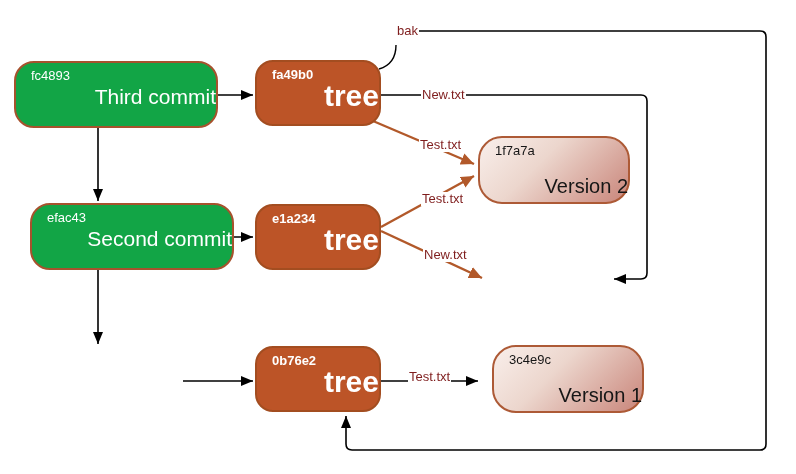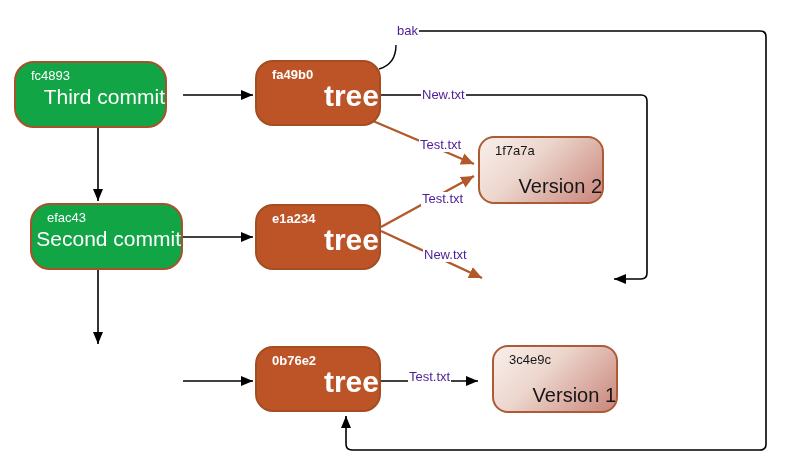--- a/index.html
+++ b/index.html
@@ -2,30 +2,30 @@
 <html><head>
 <meta charset="utf-8">
 <style>
   html,body{margin:0;padding:0;background:#fff;}
   .stage{
     position:relative;width:796px;height:474px;background:#ffffff;
     font-family:"Liberation Sans",sans-serif;overflow:hidden;
   }
   svg.edges{position:absolute;left:0;top:0;}
   .node{position:absolute;box-sizing:border-box;border:2px solid;}
-  .commit{width:153px;height:67px;border-radius:20px;background:#12a546;border-color:#a6522d;color:#fff;}
+  .commit{width:204px;height:67px;border-radius:20px;background:#12a546;border-color:#a6522d;color:#fff;}
   .tree{width:126px;height:66px;border-radius:18px;background:#bc5427;border-color:#a34d20;color:#fff;font-weight:bold;}
-  .blob{width:126px;height:68px;border-radius:16px;
+  .blob{width:152px;height:68px;border-radius:24px;
     background:linear-gradient(135deg,#f9efeb 0%,#ecd6cd 40%,#c9857a 100%);
     border-color:#ad5a36;color:#161616;}
   .nid{display:block;font-size:13px;line-height:1;padding:6px 0 0 15px;}
   .ntitle{display:block;text-align:right;font-size:21px;line-height:1.2;margin-top:2px;}
   .tree .ntitle{font-size:30px;margin-top:-3px;}
   .blob .ntitle{font-size:20px;margin-top:17px;}
-  .elabel{position:absolute;font-size:13px;line-height:14px;color:#4c1d95;background:#ffffff;padding:0 1px;}
+  .elabel{position:absolute;font-size:13px;line-height:14px;color:#7f1d1d;background:#ffffff;padding:0 1px;}
 </style>
 </head>
 <body>
 
 <div class="stage">
 
   <svg class="edges" width="796" height="474" viewBox="0 0 796 474">
     <defs>
       <marker id="ab" markerWidth="13" markerHeight="11" refX="12" refY="5" orient="auto" markerUnits="userSpaceOnUse">
         <path d="M0,0 L12,5 L0,10 z" fill="#000000"></path>

